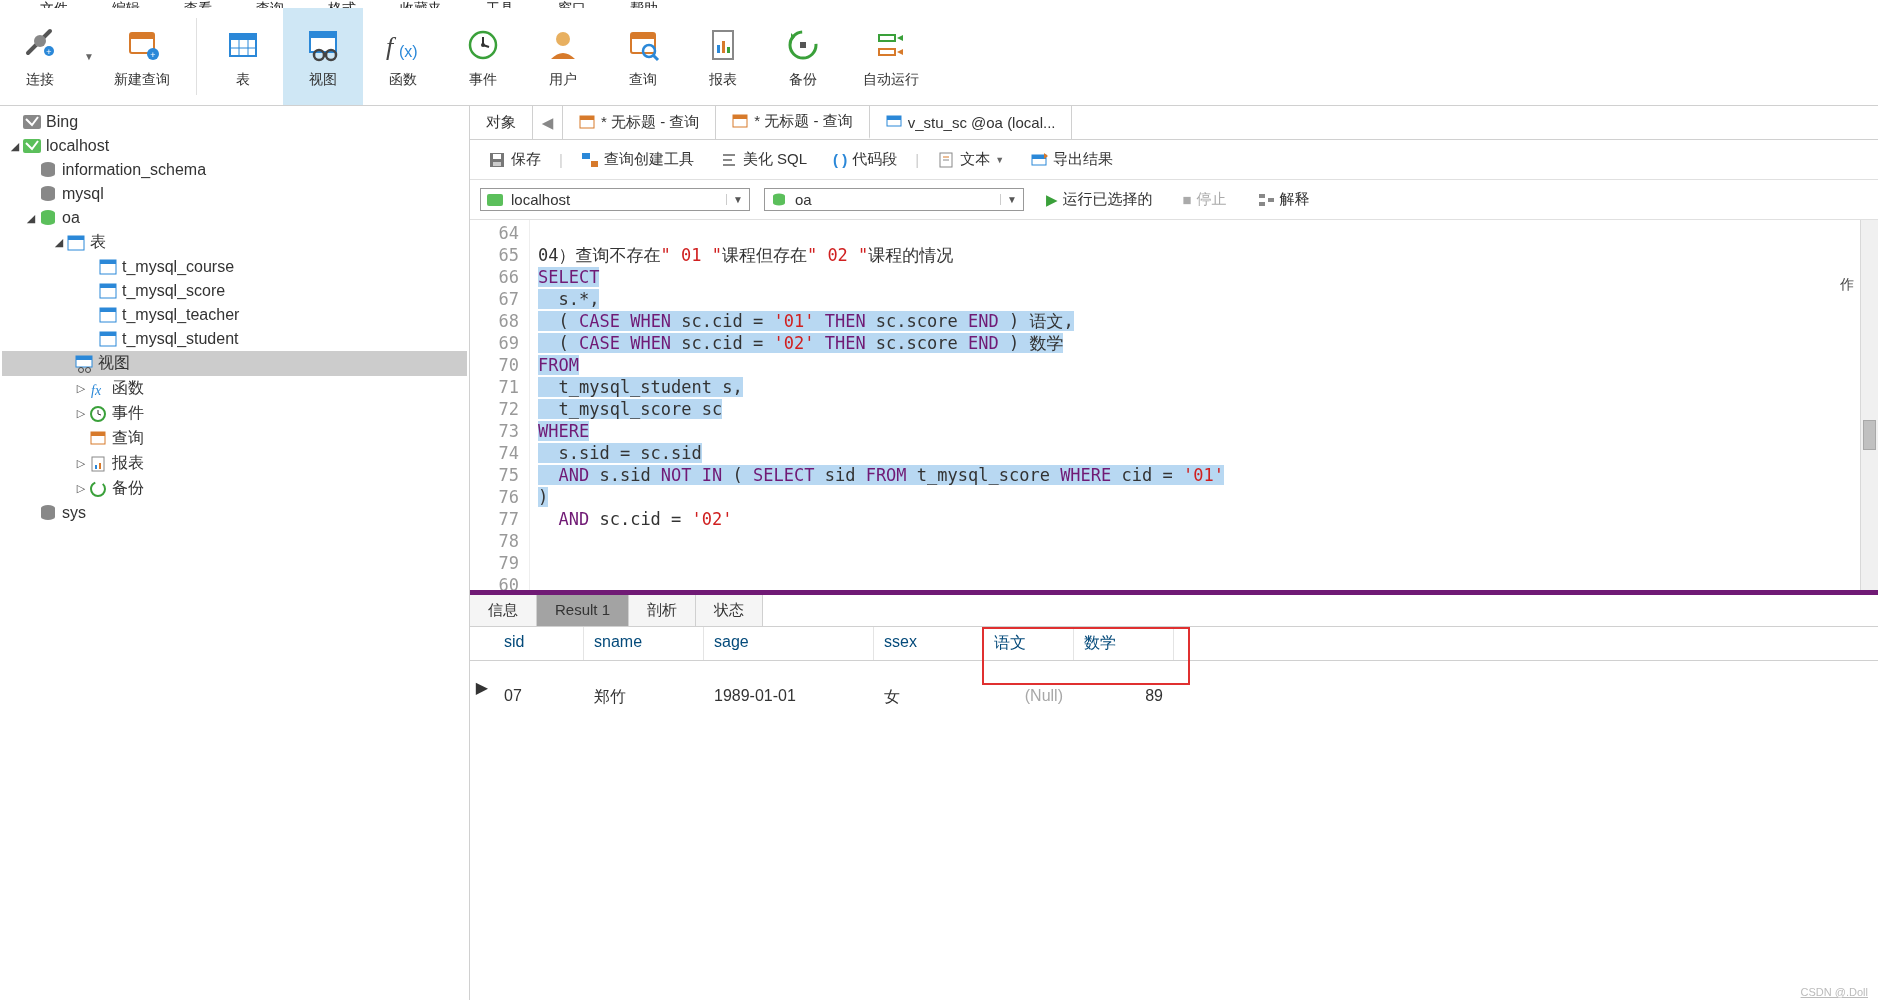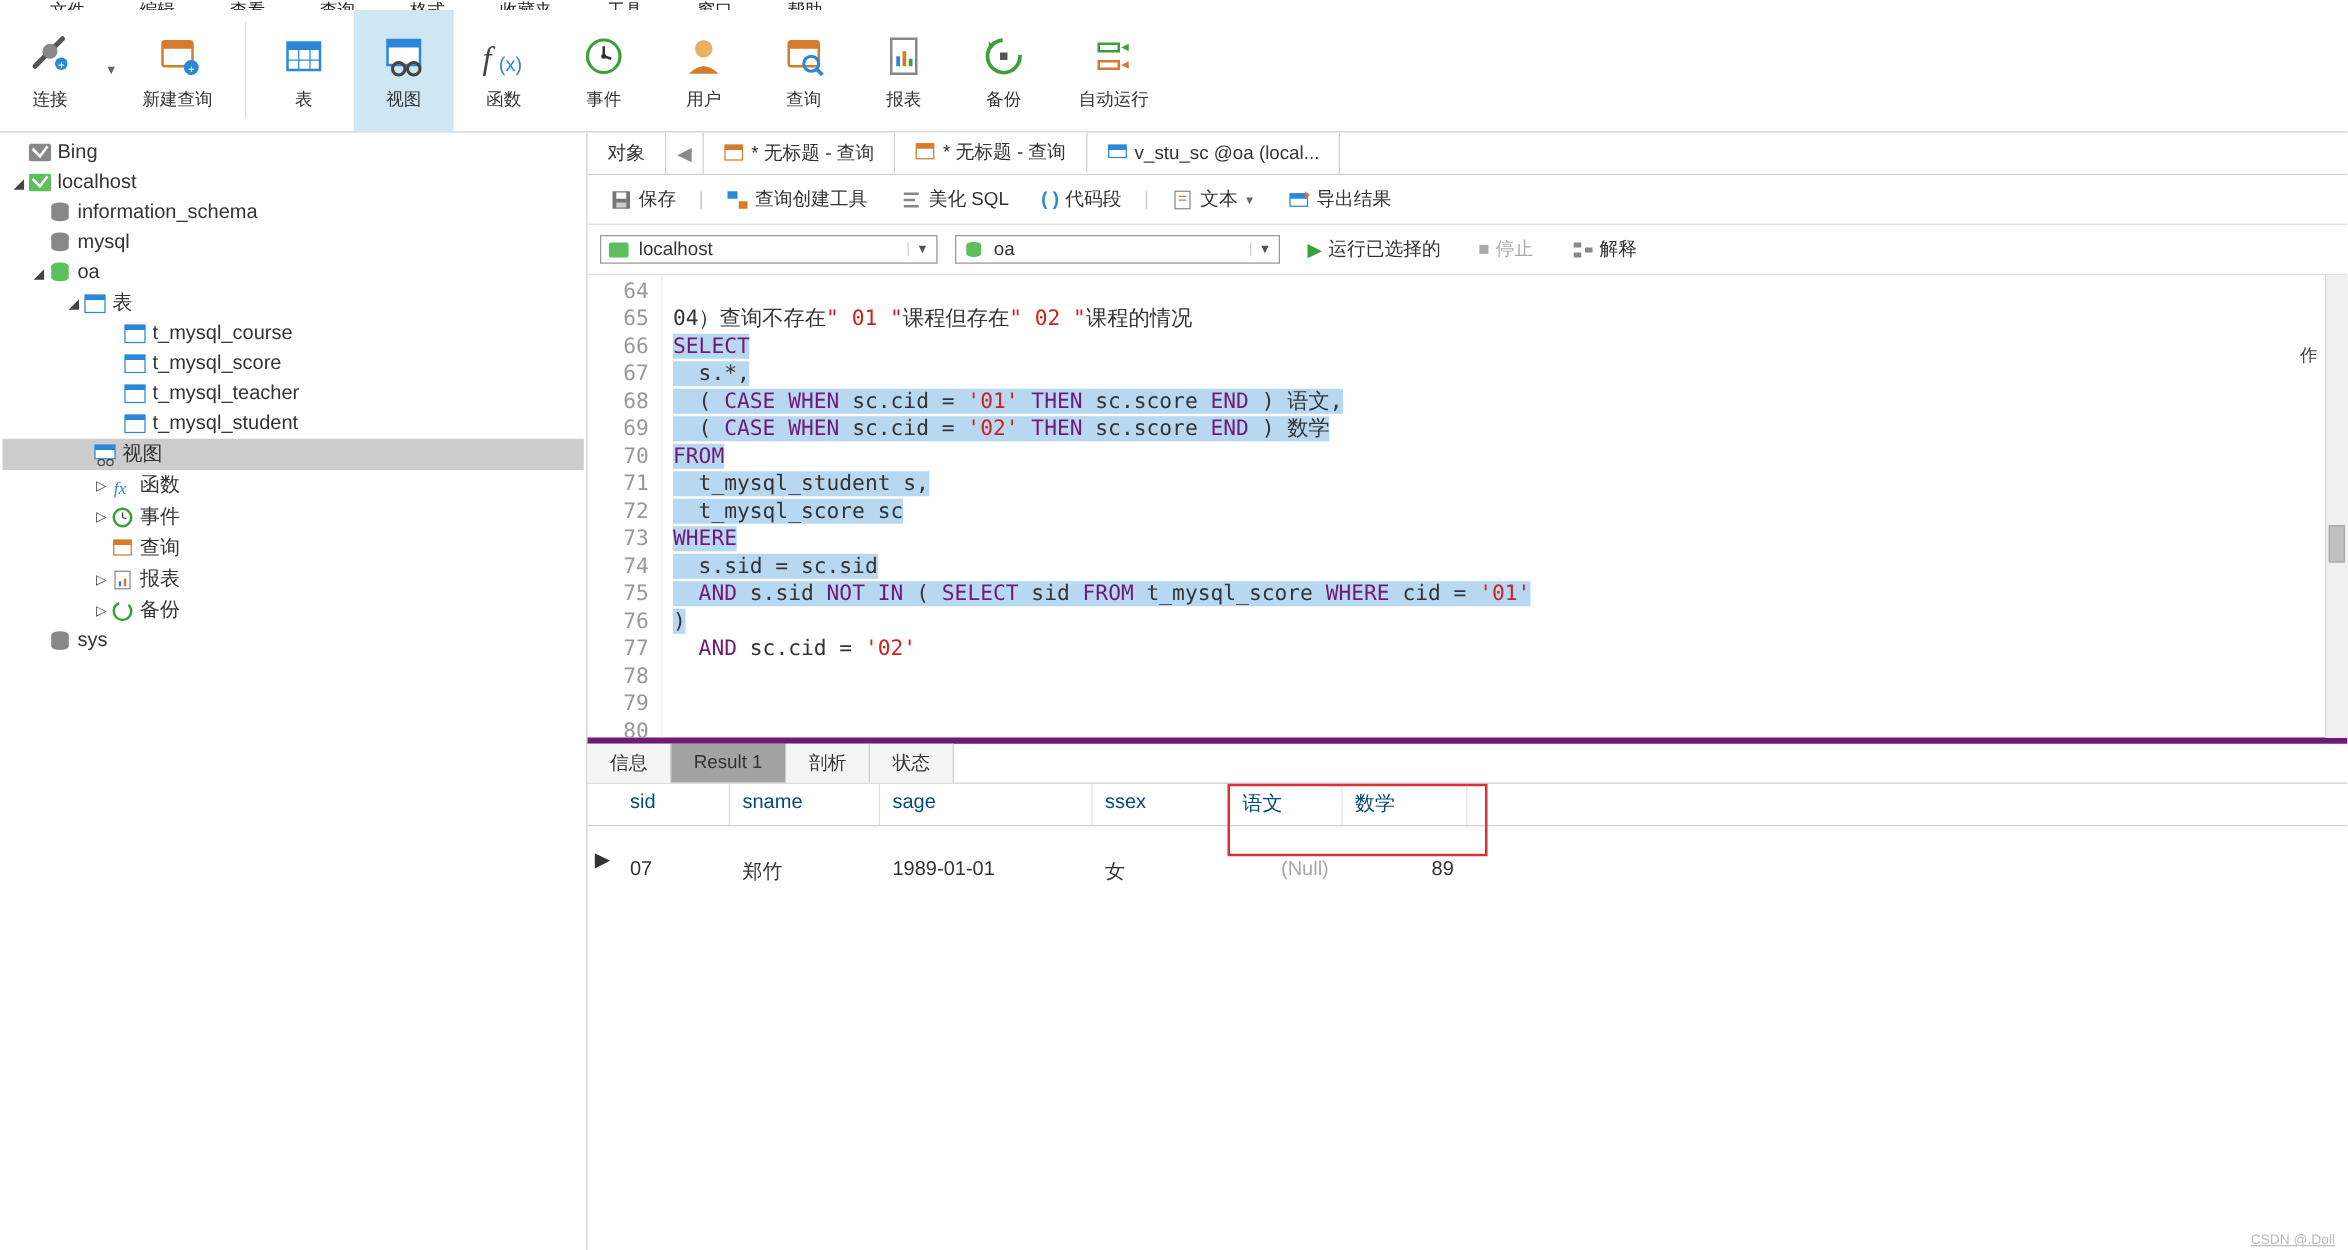--- a/index.html
+++ b/index.html
@@ -510,21 +510,21 @@
 70
 71
 72
 73
 74
 75
 76
 77
 78
 79
-80
+60
 </div>
       <div class="editor" id="code">
 04）查询不存在<span class="str">" 01 "</span>课程但存在<span class="str">" 02 "</span>课程的情况
 <span class="sel"><span class="kw">SELECT</span></span>
 <span class="sel">  s.*,</span>
 <span class="sel">  ( <span class="kw">CASE</span> <span class="kw">WHEN</span> sc.cid = <span class="str">'01'</span> <span class="kw">THEN</span> sc.score <span class="kw">END</span> ) 语文,</span>
 <span class="sel">  ( <span class="kw">CASE</span> <span class="kw">WHEN</span> sc.cid = <span class="str">'02'</span> <span class="kw">THEN</span> sc.score <span class="kw">END</span> ) 数学</span>
 <span class="sel"><span class="kw">FROM</span></span>
 <span class="sel">  t_mysql_student s,</span>
 <span class="sel">  t_mysql_score sc</span>

